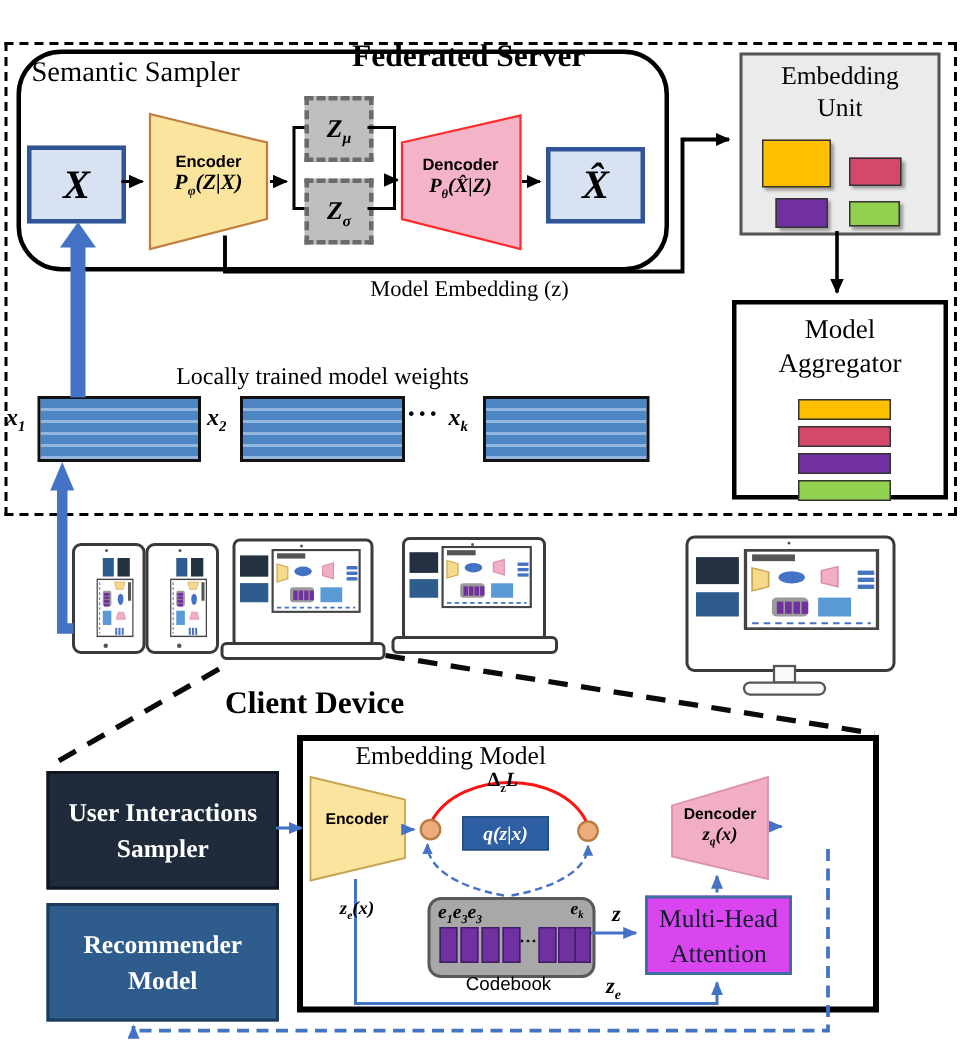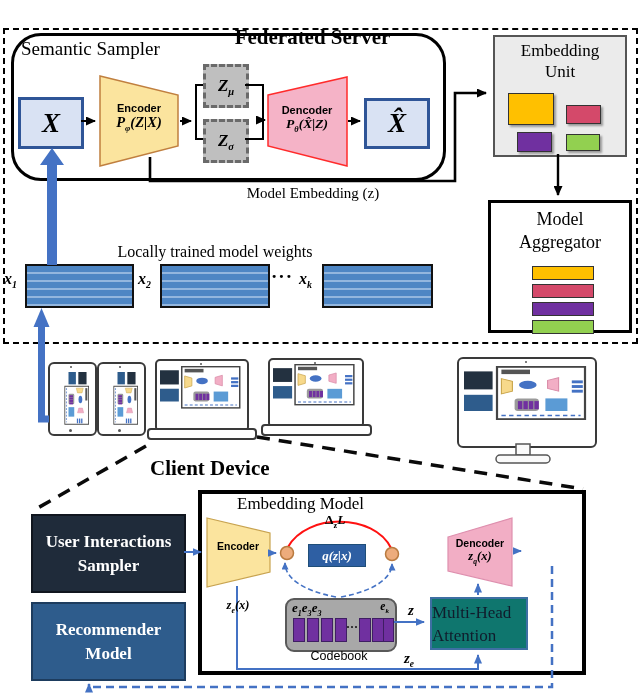--- a/index.html
+++ b/index.html
@@ -27,22 +27,22 @@
   .chip{position:absolute;border:1px solid #333;box-shadow:2px 2px 2px rgba(0,0,0,.35);}
   .bar{position:absolute;border:1px solid #333;}
   .wbox{background:repeating-linear-gradient(180deg,#4E86C4 0px,#4E86C4 6px,#93B6DE 6px,#93B6DE 8px);
         border:2px solid #111;}
   .embbox{background:#fff;border:4px solid #000;}
   .darkbox{background:#1F2B3A;border:2px solid #10161f;color:#fff;font-weight:bold;font-size:17px;
            display:flex;flex-direction:column;align-items:center;justify-content:center;line-height:24px;}
   .recbox{background:#2E5C8C;border:2px solid #1d3c5e;}
   .qbox{background:#2E5FA3;border:1px solid #1F4E79;color:#fff;display:flex;align-items:center;justify-content:center;
         font-style:italic;font-weight:bold;font-size:13px;}
-  .mhabox{background:#0f766e;border:2px solid #3E6FA3;color:#101c2c;font-size:17px;line-height:23px;
-          display:flex;flex-direction:column;justify-content:center;}
+  .mhabox{background:#d946ef;border:2px solid #3E6FA3;color:#101c2c;font-size:17px;line-height:23px;
+          display:flex;flex-direction:column;align-items:center;justify-content:center;}
   .cbkbox{background:#A8A8A8;border:2px solid #595959;border-radius:9px;}
   .pbar{position:absolute;top:18px;width:10px;height:22px;background:#7030A0;border:1px solid #3F1E63;}
   .obar{position:absolute;left:526px;width:52px;height:5px;background:#4472C4;}
   
   .dev{background:#fff;border:2px solid #3a3a3a;}
   .dot{position:absolute;background:#555;border-radius:50%;}
 </style>
 </head>
 <body>
 

